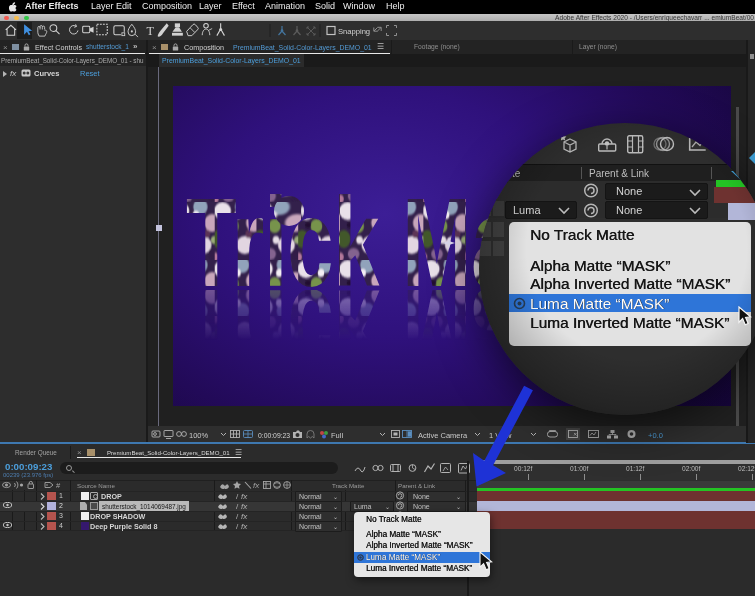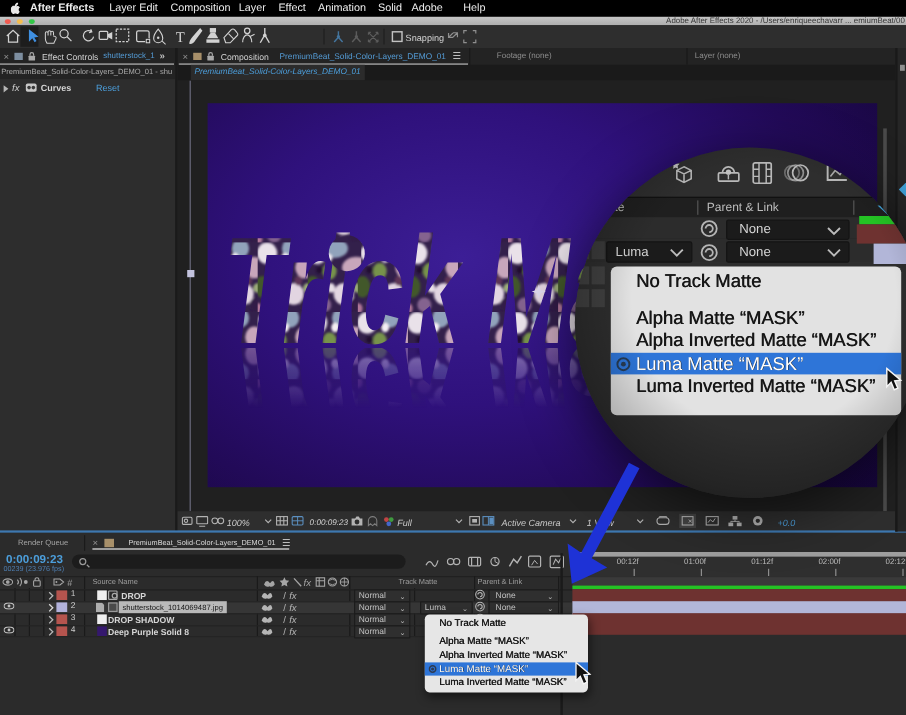--- a/index.html
+++ b/index.html
@@ -18,21 +18,21 @@
 
 #toolbar{position:absolute;left:0;top:21px;width:755px;height:19px;background:#2e2e2e;border-bottom:1px solid #1c1c1c;}
 
 #tabrow{position:absolute;left:0;top:40px;width:755px;height:14px;background:#232323;}
 .tabx{color:#8f8f8f;font-size:8px;}
 
 .vdiv{position:absolute;background:#1a1a1a;}
 
 #leftpanel{position:absolute;left:0;top:54px;width:146px;height:389px;background:#2d2d2d;}
 
-#comppanel{position:absolute;left:148px;top:54px;width:598px;height:389px;background:#1f1f1f;font-style:italic;}
+#comppanel{position:absolute;left:148px;top:54px;width:598px;height:389px;background:#1f1f1f;}
 #viewertabs{position:absolute;left:0;top:0;width:598px;height:13px;background:#1a1a1a;}
 #viewport{position:absolute;left:0;top:13px;width:598px;height:359px;background:#202020;overflow:hidden;}
 #compbar{position:absolute;left:0;top:372px;width:598px;height:17px;background:#2e2e2e;}
 
 #timeline{position:absolute;left:0;top:444px;width:755px;height:152px;background:#2b2b2b;}
 .drop{position:absolute;background:#2f2f2f;border:1px solid #1c1c1c;color:#c3c3c3;font-size:7px;border-radius:1px;}
 
 #circle{position:absolute;left:479px;top:123px;width:292px;height:292px;border-radius:50%;
 background:#2e2e2e;overflow:hidden;box-shadow:0 10px 45px rgba(0,0,0,0.6);}
 #vignette{position:absolute;left:0;top:0;width:292px;height:292px;border-radius:50%;
@@ -51,21 +51,21 @@
       <path d="M6.1,0.2 c0.1,0.8 -0.3,1.6 -0.8,2.1 c-0.5,0.6 -1.3,1 -2,0.9 c-0.1,-0.8 0.3,-1.6 0.8,-2.1 C4.6,0.5 5.5,0.1 6.1,0.2 Z M7.4,7.8 c-0.4,0.9 -0.9,1.7 -1.7,1.8 c-0.7,0.1 -1,-0.4 -1.8,-0.4 c-0.9,0 -1.1,0.4 -1.8,0.4 C1.3,9.5 0.6,8.6 0.3,7.7 C-0.4,6 -0.1,3.9 1.2,3.2 c0.6,-0.4 1.4,-0.4 2,-0.1 c0.5,0.2 0.9,0.3 1.4,0.1 c0.7,-0.3 1.5,-0.3 2.2,0.2 c0.3,0.2 0.6,0.5 0.8,0.8 c-0.7,0.5 -1.1,1.2 -1,2 c0,0.8 0.5,1.4 1.1,1.7 Z" fill="#e8e8e8"></path>
     </svg>
 <span style="left:25px;font-weight:bold;">After Effects</span>
 <span style="left:91px;">Layer</span>
 <span style="left:116px;">Edit</span>
 <span style="left:142px;">Composition</span>
 <span style="left:199px;">Layer</span>
 <span style="left:232px;">Effect</span>
 <span style="left:265px;">Animation</span>
 <span style="left:315px;">Solid</span>
-<span style="left:343px;">Adobe</span>
+<span style="left:343px;">Window</span>
 <span style="left:386px;">Help</span>
 </div>
 
 <div id="titlebar">
 <div class="tl" style="left:4px;background:#f15b51;"></div>
 <div class="tl" style="left:14px;background:#f5bd4f;"></div>
 <div class="tl" style="left:24px;background:#33c748;"></div>
 <div id="titletext">Adobe After Effects 2020 - /Users/enriqueechavarr ... emiumBeat/00</div>
 </div>
 

